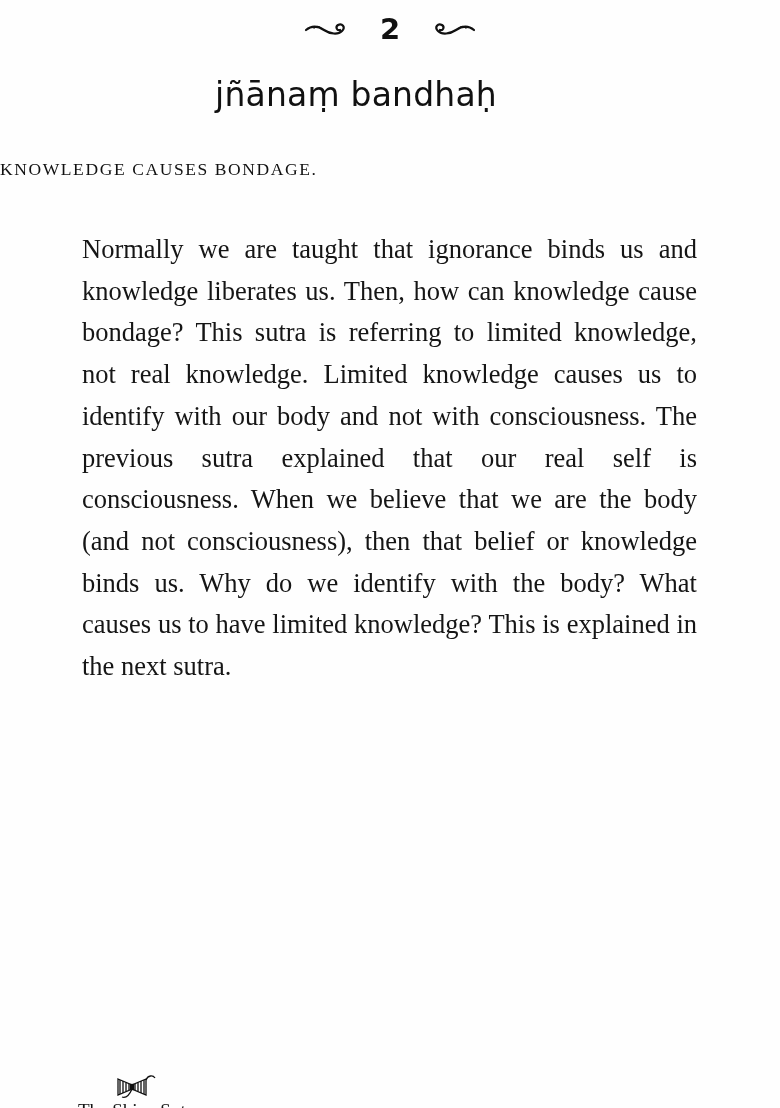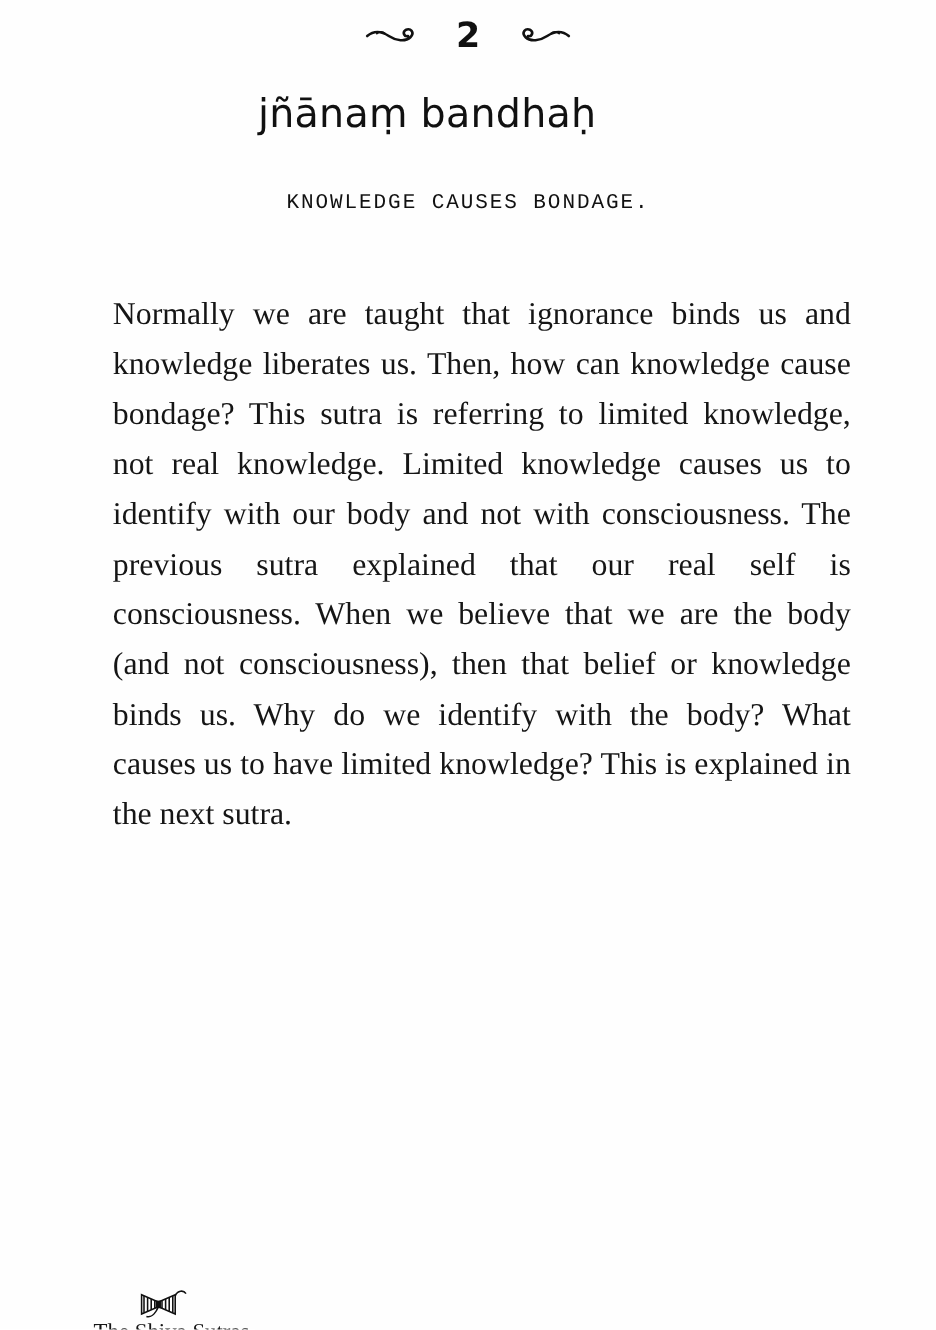--- a/index.html
+++ b/index.html
@@ -55,39 +55,38 @@
     font-size: 33px;
     line-height: 50px;
     color: #111;
     letter-spacing: 0.2px;
   }
   .sutra-translation {
     position: absolute;
     top: 154px;
     left: 0;
     width: 780px;
-    text-align: center;
-    font-family: Liberation Mono, monospace;
+    font-family: Liberation Serif, serif;
     font-size: 17.5px;
     line-height: 30px;
     letter-spacing: 1.6px;
     color: #111;
   }
   .commentary {
     position: absolute;
     top: 229px;
     left: 82px;
     width: 615px;
     font-family: "Liberation Serif", serif;
     font-size: 26.5px;
     line-height: 41.7px;
     text-align: justify;
     text-align-last: left;
     color: #151515;
-    margin: 12px;
+    margin: 0;
   }
   .footer {
     position: absolute;
     top: 1074px;
     left: 78px;
     height: 32px;
     display: flex;
     align-items: center;
     font-family: "Liberation Serif", serif;
     font-size: 19px;

